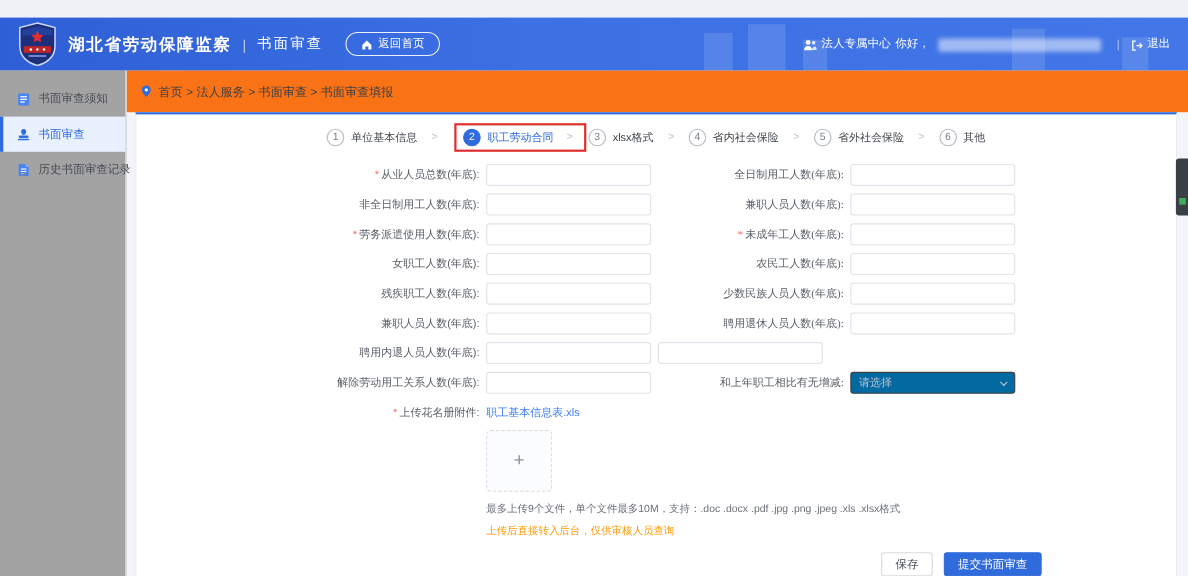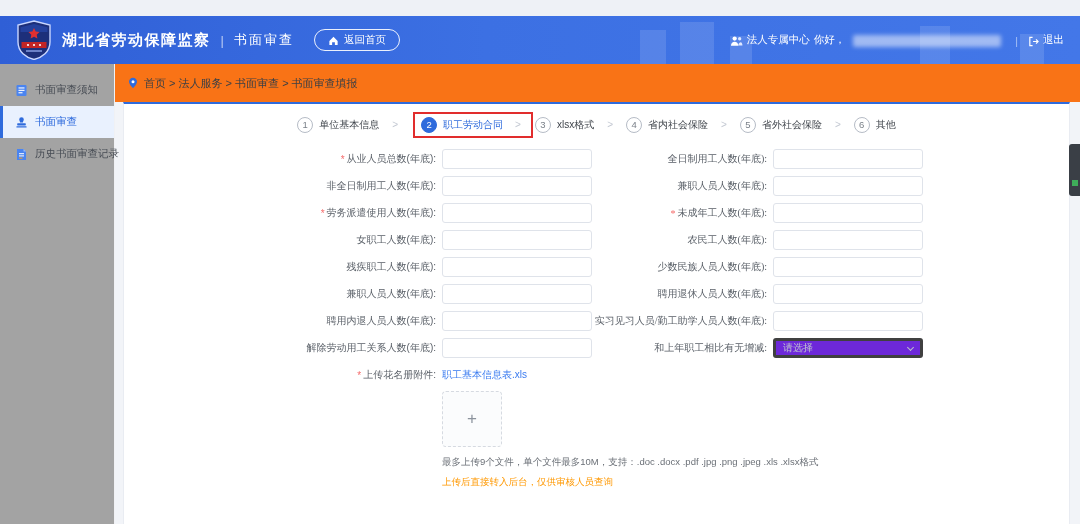--- a/index.html
+++ b/index.html
@@ -60,22 +60,22 @@
   
   .form { margin-top:12px; }
   .frow { display:flex; align-items:center; height:22px; margin-bottom:5px; }
   .lab { display:flex; justify-content:flex-end; align-items:center; white-space:nowrap;
     font-size:10px; color:#5a6068; overflow:visible; }
   .lab.l { width:312px; }
   .lab.r { width:175px;font-family:Liberation Serif, serif; }
   .req { color:#f56c6c; margin-right:2px; font-size:10px; }
   .txt { margin-left:6px; width:150px; height:20px; border:1px solid #dfe3ea; border-radius:3px;
     background:#fff; font-size:10px; padding:0 6px; outline:none; color:#333; }
-  .sel { margin-left:6px; width:150px; height:20px; border:3px solid #404040; border-radius:3px;
-    background:#6d28d9; display:flex; align-items:center; justify-content:space-between;
+  .sel { margin-left:6px; width:150px; height:20px; border:1px solid #404040; border-radius:3px;
+    background:#0369a1; display:flex; align-items:center; justify-content:space-between;
     padding:0 7px; font-size:10px; color:#bfc4cd; cursor:not-allowed; }
   .chev-down { width:5px; height:5px; border-right:1.2px solid #b9bfc9; border-bottom:1.2px solid #b9bfc9;
     transform:rotate(45deg); margin-top:-2px; }
   .file-link { margin-left:6px; font-size:10px; color:#3a7bf0; cursor:pointer; }
   .upload-row { display:flex; margin-top:3px; }
   .up-spacer { width:318px; flex:0 0 auto; }
   .upbox { width:60px; height:56px; border:1px dashed #d6dae1; border-radius:4px; background:#fbfcfd;
     display:flex; align-items:center; justify-content:center; color:#8c939d; font-size:17px; cursor:pointer; }
   .hint { margin-left:318px; margin-top:9px; font-size:9.5px; color:#6b7077; }
   .warn { margin-left:318px; margin-top:7px; font-size:9.5px; color:#ff9800; }
@@ -290,24 +290,20 @@
             </span>
           <input class="txt" style="">
         </div>
 
         <div class="frow">
           <span class="lab l">
               <span class="req"></span>
               <span>聘用内退人员人数(年底):</span>
             </span>
           <input class="txt" style="">
-          <span class="lab r">
-              <span class="req"></span>
-              <span>实习见习人员/勤工助学人员人数(年底):</span>
-            </span>
           <input class="txt" style="">
         </div>
 
         <div class="frow">
           <span class="lab l">
               <span class="req"></span>
               <span>解除劳动用工关系人数(年底):</span>
             </span>
           <input class="txt" style="">
           <span class="lab r">
@@ -331,20 +327,24 @@
         <div class="upload-row">
           <span class="up-spacer"></span>
           <div class="upbox">
             <span>+</span>
           </div>
         </div>
 
         <div class="hint">最多上传9个文件，单个文件最多10M，支持：.doc .docx .pdf .jpg .png .jpeg .xls .xlsx格式</div>
         <div class="warn">上传后直接转入后台，仅供审核人员查询</div>
 
+        <div class="btn-row">
+          <div class="btn ghost">保存</div>
+          <div class="btn primary">提交书面审查</div>
+        </div>
 
       </div>
     </div>
   </div>
 
   <div class="float-widget">
     <span class="green"></span>
   </div>
 
 </div>

